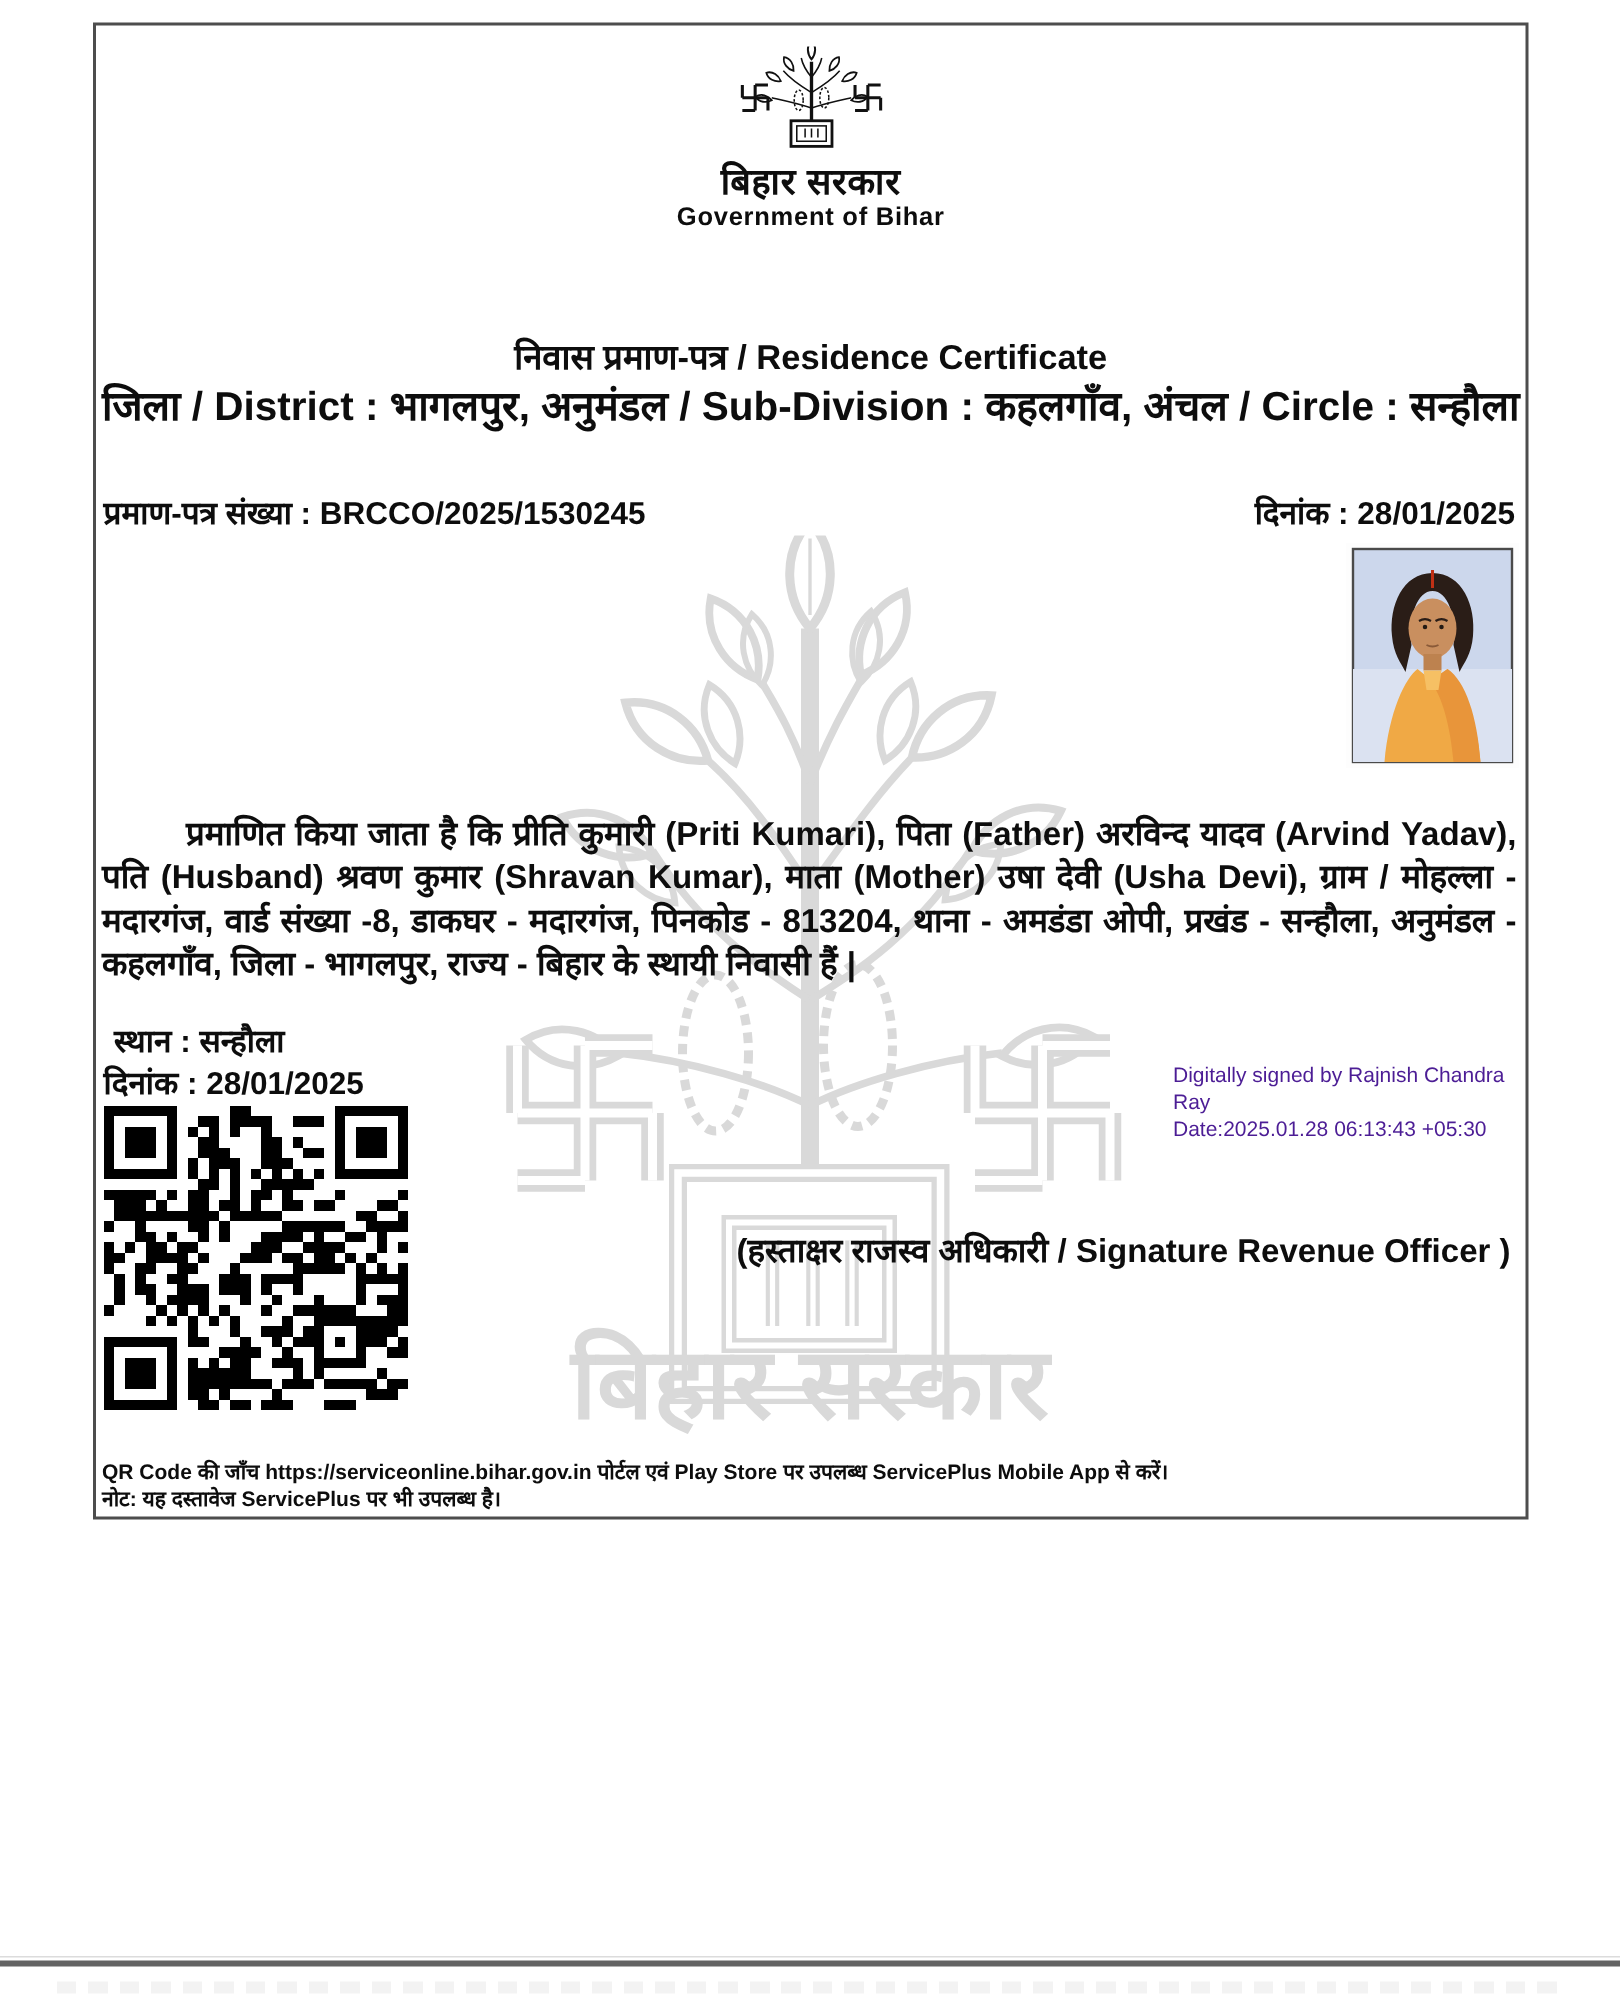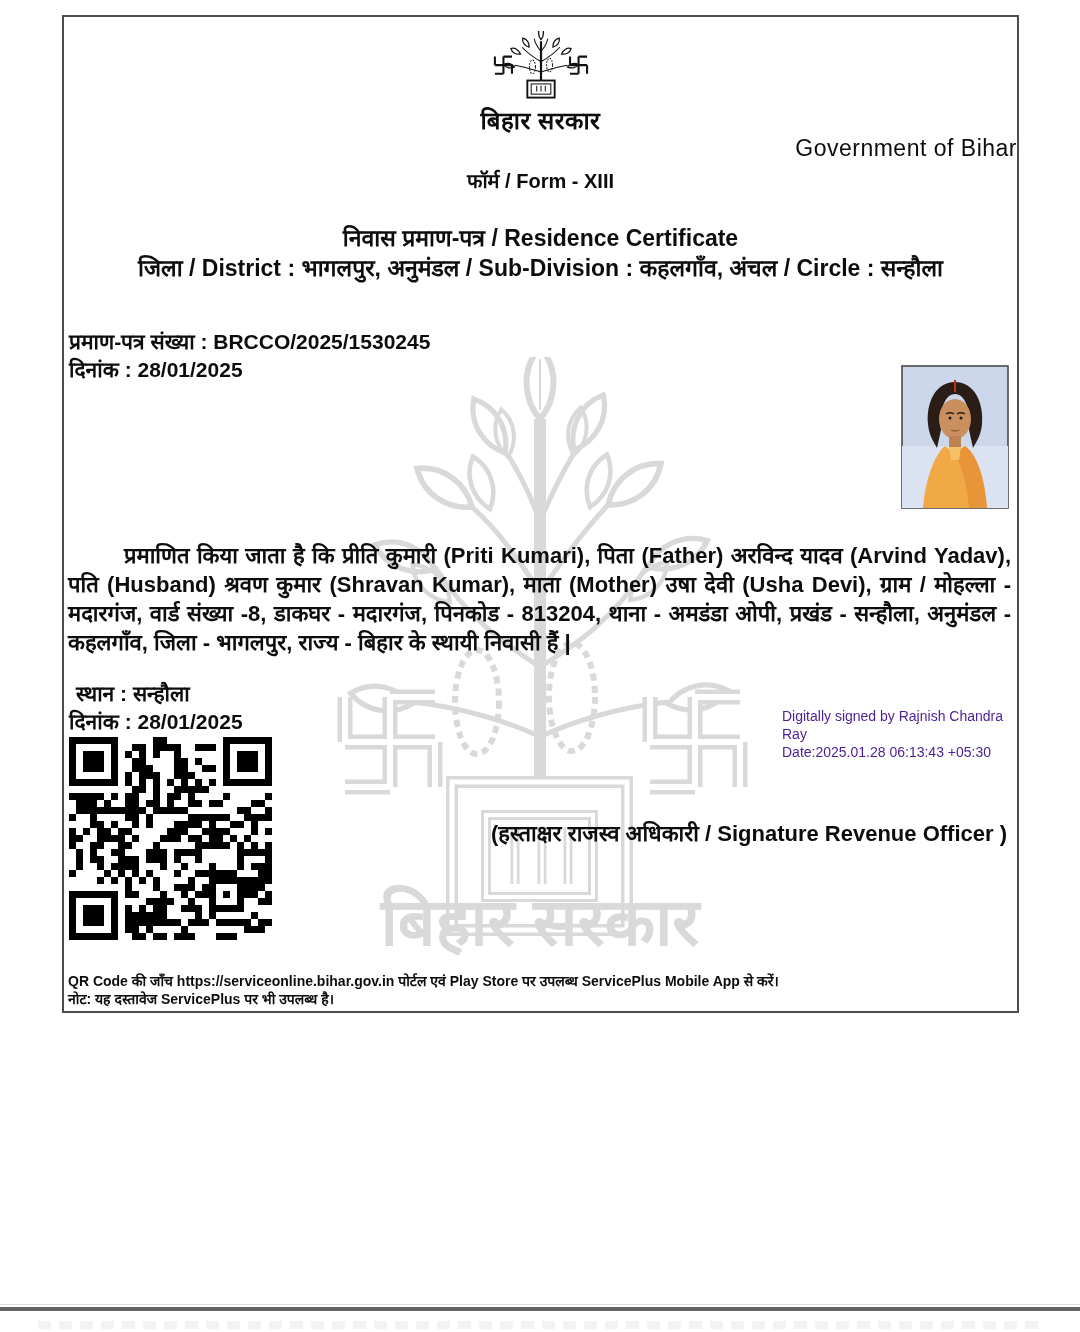--- a/index.html
+++ b/index.html
@@ -7,25 +7,25 @@
     position:relative;width:1080px;height:1332px;background:#ffffff;overflow:hidden;
     font-family:"Liberation Sans","DejaVu Sans",sans-serif;color:#0d0d0d;
   }
   .cert{
     position:absolute;left:62px;top:15px;width:953px;height:994px;
     border:2px solid #4d4d4d;background:transparent;
   }
   .abs{position:absolute;}
   .ctr{left:0;right:0;text-align:center;}
   .hdr-hi{top:86px;font-size:24px;font-weight:700;letter-spacing:.5px;}
-  .hdr-en{top:118px;font-size:23px;font-weight:400;letter-spacing:.5px;text-align:right;}
+  .hdr-en{top:118px;font-size:17px;font-weight:700;letter-spacing:.5px;}
   .hdr-form{top:150px;font-size:20px;font-weight:700;}
   .doc-title{top:204px;font-size:23px;font-weight:700;}
-  .district-line{top:234px;font-size:23px;font-weight:700;}
-  .meta-row{top:310px;left:5px;right:7px;display:flex;justify-content:space-between;font-size:21px;font-weight:700;flex-direction:column;}
+  .district-line{top:234px;font-size:27px;font-weight:700;}
+  .meta-row{top:310px;left:5px;right:7px;display:flex;justify-content:space-between;font-size:21px;font-weight:700;}
   .photo{left:833px;top:345px;width:116px;height:150px;}
   .body-par{
     top:524px;left:4px;right:6px;font-size:22px;line-height:29px;font-weight:700;
     text-align:justify;text-indent:56px;
   }
   .place{top:662px;left:12px;font-size:21px;font-weight:700;}
   .date2{top:690px;left:5px;font-size:21px;font-weight:700;}
   .qr{left:5px;top:720px;width:203px;height:203px;}
   .digsig{left:718px;top:690px;font-size:14px;line-height:18px;color:#4c1d95;font-weight:400;}
   .officer{top:800px;right:10px;font-size:22px;font-weight:700;text-align:center;}
@@ -172,21 +172,20 @@
         <path d="M6,40 L26,40 M16,30 L16,50 M16,30 L26,30 M26,40 L26,50 M16,50 L6,50 M6,40 L6,30" stroke-width="2.4"></path>
         <path d="M94,40 L114,40 M104,30 L104,50 M104,30 L114,30 M114,40 L114,50 M104,50 L94,50 M94,40 L94,30" stroke-width="2.4"></path>
         <rect x="44" y="58" width="32" height="20" stroke-width="2.2"></rect>
         <rect x="48.5" y="62" width="23" height="12" stroke-width="1.2"></rect>
         <path d="M55,64 L55,71 M60,64 L60,71 M65,64 L65,71" stroke-width="1.2"></path>
       </g>
     </svg>
 
     <div class="abs ctr hdr-hi">बिहार सरकार</div>
     <div class="abs ctr hdr-en">Government of Bihar</div>
-    <div class="abs ctr hdr-form">फॉर्म / Form - XIII</div>
     <div class="abs ctr doc-title">निवास प्रमाण-पत्र / Residence Certificate</div>
     <div class="abs ctr district-line">जिला / District : भागलपुर, अनुमंडल / Sub-Division : कहलगाँव, अंचल / Circle : सन्हौला</div>
 
     <div class="abs meta-row">
       <span>प्रमाण-पत्र संख्या : BRCCO/2025/1530245</span>
       <span>दिनांक : 28/01/2025</span>
     </div>
 
     <svg class="abs photo" viewBox="0 0 116 150">
       <rect width="116" height="150" fill="#fdfdfd"></rect>

